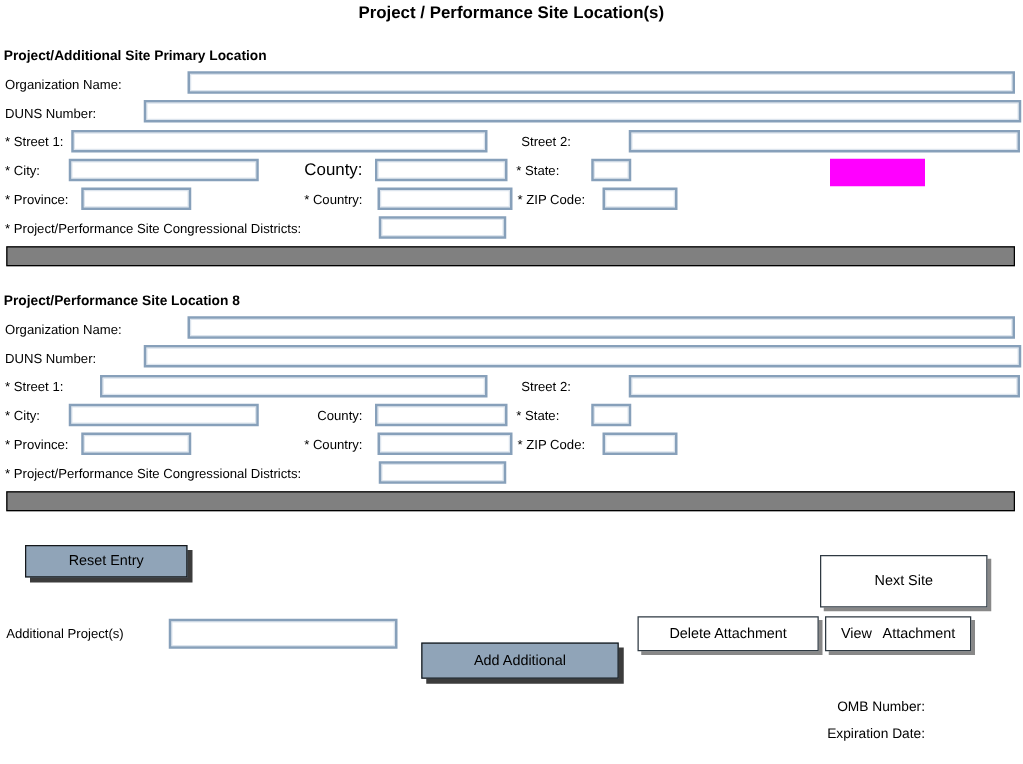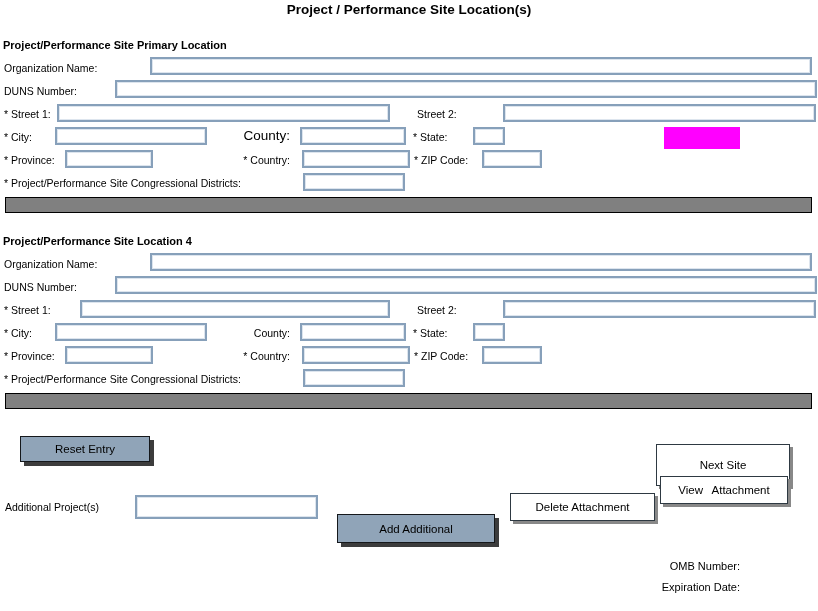--- a/index.html
+++ b/index.html
@@ -28,21 +28,21 @@
         font-size:11px;line-height:21px;}
 </style>
 </head>
 <body>
 
 <div class="page">
 
   <h1 class="page-title">Project / Performance Site Location(s)</h1>
 
   <section class="site-section" style="top:38px">
-    <h2 class="sec-header">Project/Performance Site Primary Location</h2>
+    <h2 class="sec-header">Project/Additional Site Primary Location</h2>
 
     <span class="lbl" style="left:4px;top:24px">Organization Name:</span>
     <input class="fld" style="left: 150px; top: 19px; width: 662px;" value="">
 
     <span class="lbl" style="left:4px;top:47px">DUNS Number:</span>
     <input class="fld" style="left: 115px; top: 42px; width: 702px;" value="">
 
     <span class="lbl" style="left:4px;top:70px">* Street 1:</span>
     <input class="fld" style="left: 57px; top: 66px; width: 333px;" value="">
     <span class="lbl" style="left:417px;top:70px">Street 2:</span>
@@ -63,21 +63,21 @@
     <span class="lbl" style="left:414px;top:116px">* ZIP Code:</span>
     <input class="fld" style="left: 482px; top: 112px; width: 60px;" value="">
 
     <span class="lbl" style="left:4px;top:139px">* Project/Performance Site Congressional Districts:</span>
     <input class="fld" style="left: 303px; top: 135px; width: 102px;" value="">
 
     <div class="divider-bar" style="top: 159px; background: rgb(128, 128, 128);"></div>
   </section>
 
   <section class="site-section" style="top:234px">
-    <h2 class="sec-header">Project/Performance Site Location 4</h2>
+    <h2 class="sec-header">Project/Performance Site Location 8</h2>
 
     <span class="lbl" style="left:4px;top:24px">Organization Name:</span>
     <input class="fld" style="left: 150px; top: 19px; width: 662px;" value="">
 
     <span class="lbl" style="left:4px;top:47px">DUNS Number:</span>
     <input class="fld" style="left: 115px; top: 42px; width: 702px;" value="">
 
     <span class="lbl" style="left:4px;top:70px">* Street 1:</span>
     <input class="fld" style="left: 80px; top: 66px; width: 310px;" value="">
     <span class="lbl" style="left:417px;top:70px">Street 2:</span>
@@ -104,20 +104,20 @@
   </section>
 
   <button class="btn btn-blue" style="left: 20px; top: 415px; width: 130px; height: 26px; background: rgb(144, 164, 184);">Reset Entry</button>
 
   <button class="btn btn-white" style="left:656px;top:444px;width:134px;height:42px">Next Site</button>
 
   <span class="lbl" style="left:5px;top:501px">Additional Project(s)</span>
   <input class="fld fld-tall" style="left: 135px; top: 495px; width: 183px;" value="">
   <button class="btn btn-blue" style="left: 337px; top: 493px; width: 158px; height: 29px; background: rgb(144, 164, 184);">Add Additional</button>
   <button class="btn btn-white" style="left:510px;top:493px;width:145px;height:28px">Delete Attachment</button>
-  <button class="btn btn-white btn-spaced" style="left:660px;top:476px;width:128px;height:28px">View Attachment</button>
+  <button class="btn btn-white btn-spaced" style="left:660px;top:493px;width:117px;height:28px">View Attachment</button>
 
   <div class="omb">
     <div>OMB Number:</div>
     <div>Expiration Date:</div>
   </div>
 
 </div>
 
 </body></html>

